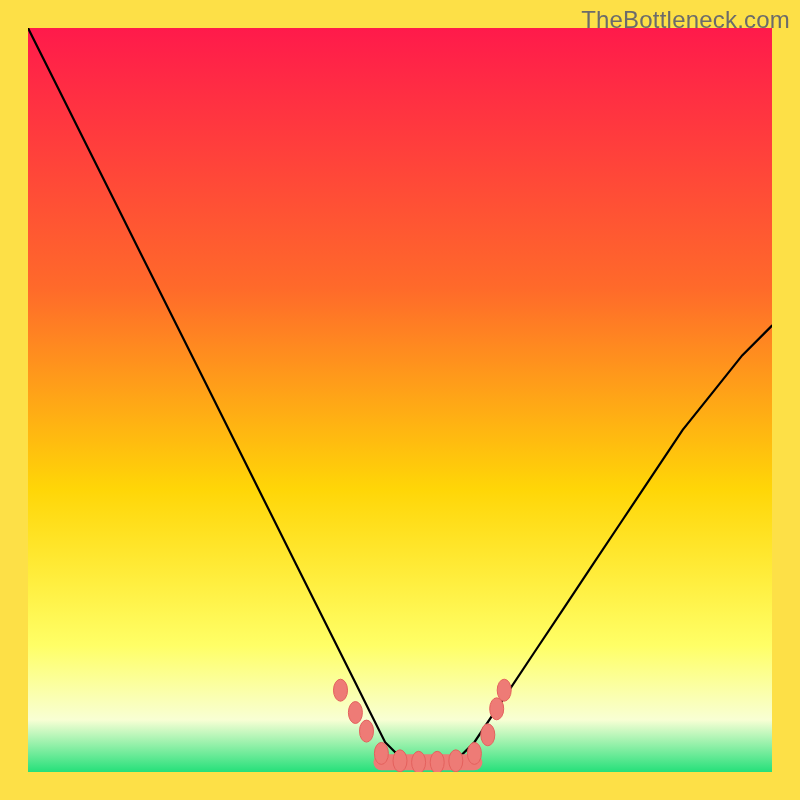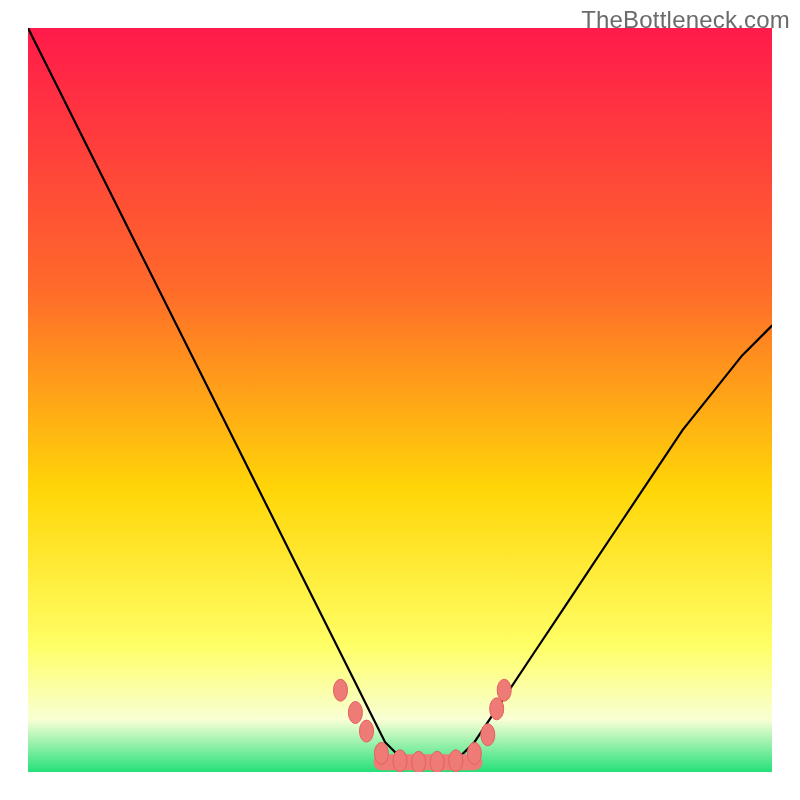--- a/index.html
+++ b/index.html
@@ -10,21 +10,21 @@
     overflow: hidden;
     background: #000;
     font-family: Arial, Helvetica, sans-serif;
   }
   .frame {
     position: absolute;
     left: 0;
     top: 0;
     width: 800px;
     height: 800px;
-    background: #ffffff;
+    background: #fde047;
   }
   .plot {
     position: absolute;
     left: 28px;
     top: 28px;
     width: 744px;
     height: 744px;
   }
   .watermark {
     position: absolute;

